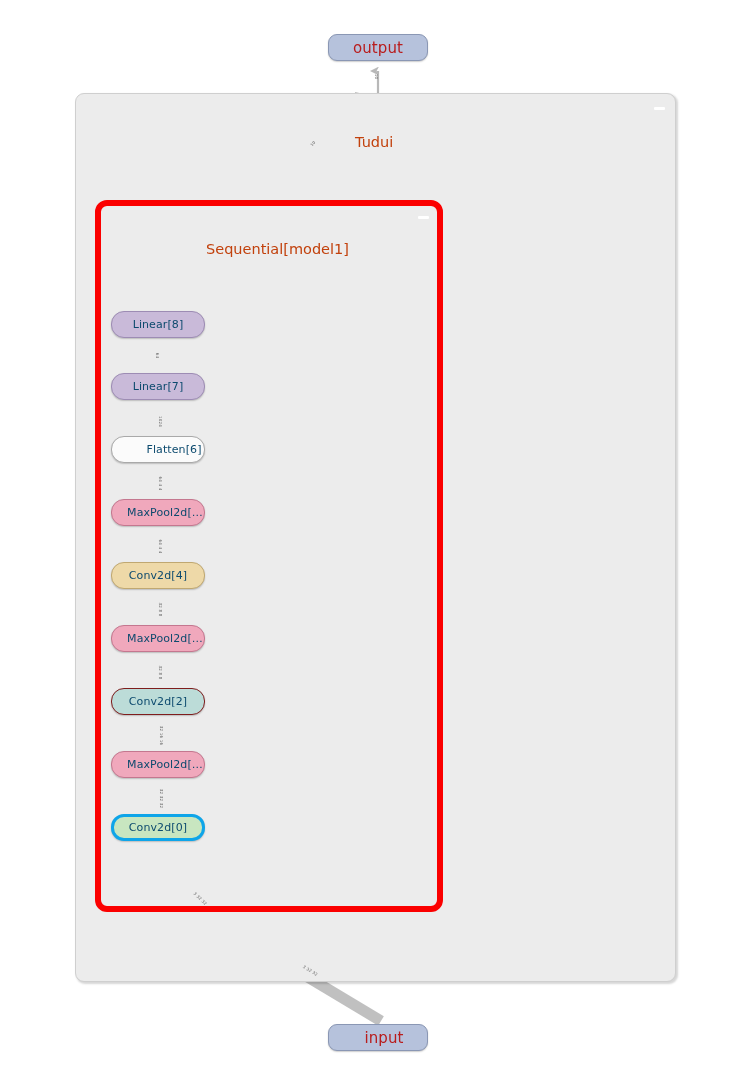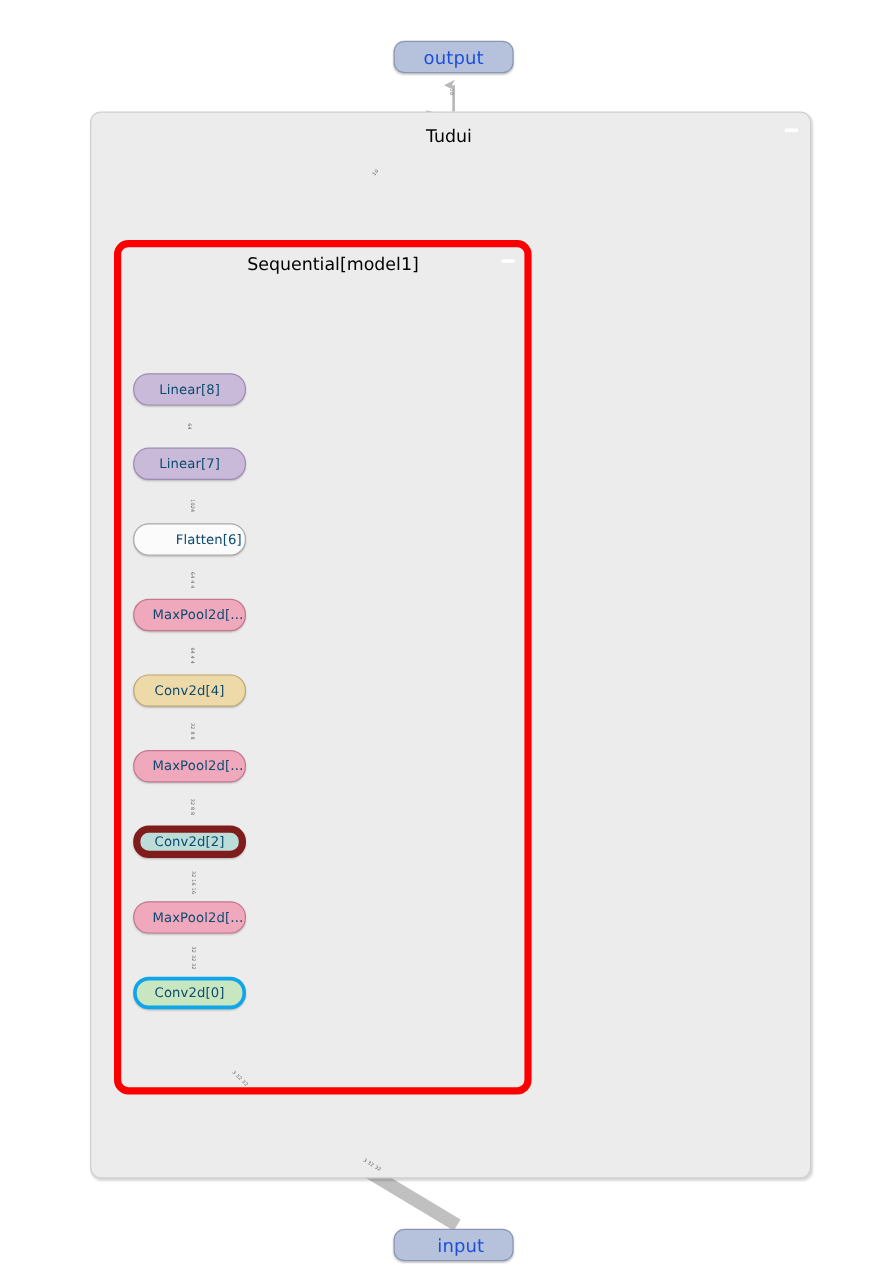--- a/index.html
+++ b/index.html
@@ -39,36 +39,36 @@
   }
 
   .io-node {
     width: 100px;
     height: 27px;
     left: 328px;
     background: #b6c2dc;
     border: 1px solid #8a97b4;
     border-radius: 9px;
     font-size: 15px;
-    color: #1d4ed8;
+    color: #b91c1c;
   }
   #node-output { top: 34px; }
   #node-input  { top: 1024px; padding-left: 12px; }
 
   .layer-node {
     left: 111px;
     width: 94px;
     height: 27px;
   }
 
   .n-purple { background: #c9bad9; border: 1px solid #9d8cb4; }
   .n-white  { background: #fbfbfb; border: 1px solid #a9a9a9; }
   .n-pink   { background: #f0a8bc; border: 1px solid #c4778f; padding-left: 14px; }
   .n-tan    { background: #eed9a8; border: 1px solid #c0a871; }
-  .n-teal   { background: #bcdcd8; border: 6px solid #7f1d1d; }
+  .n-teal   { background: #bcdcd8; border: 1px solid #7f1d1d; }
   .n-green  { background: #c8e6c0; border: 3px solid #0ea5e9; }
 
   
   .container-box {
     position: absolute;
     box-sizing: border-box;
     background: #ececec;
     border: 1px solid #cfcfcf;
     border-radius: 9px;
     box-shadow: 1.5px 1.5px 2px rgba(0,0,0,.16);
@@ -92,22 +92,23 @@
     height: 3px;
     background: #ffffff;
     border-radius: 1px;
   }
   #dash-tudui      { right: 10px; top: 13px; }
   #dash-sequential { right: 8px;  top: 10px; }
 
   .container-label {
     position: absolute;
     font-size: 14.5px;
-    color: #000000;
+    color: #c2410c;
     white-space: nowrap;
+    margin-top: 28px;
   }
   #label-tudui      { left: 355px; top: 106px; }
   #label-sequential { left: 206px; top: 213px; }
 
   .edge-label {
     position: absolute;
     font-size: 4px;
     color: #5f5f5f;
     white-space: nowrap;
     letter-spacing: .2px;

